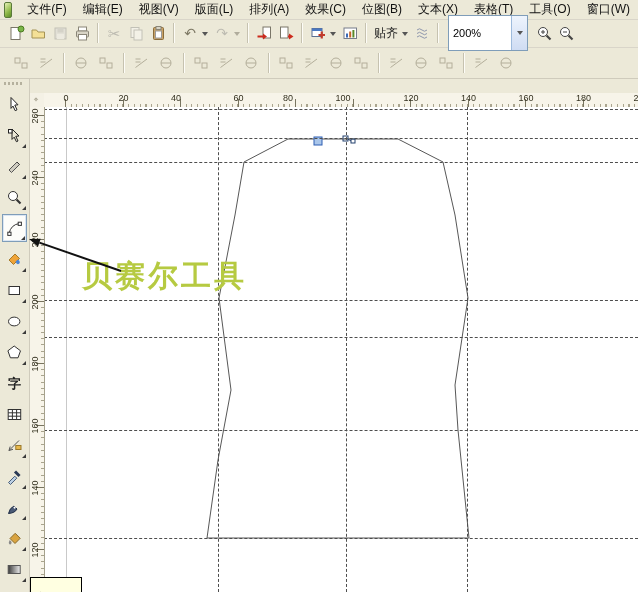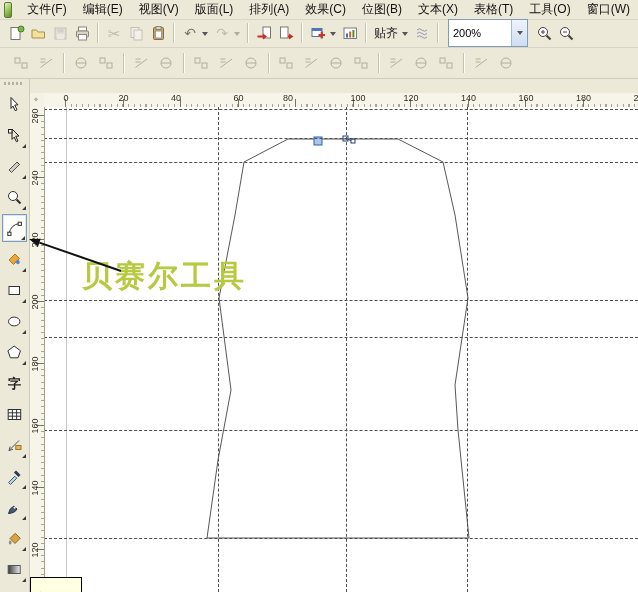--- a/index.html
+++ b/index.html
@@ -16,21 +16,21 @@
            align-items:center;padding-left:5px;box-sizing:border-box;border-bottom:1px solid #d9d5c9}
   .propbar{position:absolute;left:0;top:48px;width:638px;height:31px;display:flex;
            align-items:center;padding-left:9px;box-sizing:border-box;border-bottom:1px solid #cfcbbc}
   .tb-btn{width:22px;height:22px;display:flex;align-items:center;justify-content:center;flex:0 0 auto}
   .tb-btn.disabled{opacity:.4;filter:grayscale(1)}
   .tb-sep{width:1px;height:20px;background:#c6c2b0;border-right:1px solid #fdfcf7;margin:0 4px;flex:0 0 auto}
   .caret{width:0;height:0;border:3px solid transparent;border-top:4px solid #555;margin:4px 3px 0 1px;flex:0 0 auto}
   .caret.disabled{border-top-color:#b0ac9c}
   .tb-label{font-size:12px;color:#222;padding:0 3px;white-space:nowrap}
   .char-icon{font-size:14px;color:#7d7864;line-height:1}
-  .combo{height:28px;background:#fff;border:1px solid #7f9db9;display:flex;align-items:center;
+  .combo{height:36px;background:#fff;border:1px solid #7f9db9;display:flex;align-items:center;
          font-size:11px;box-sizing:border-box;flex:0 0 auto}
   .combo .val{flex:1;padding:0 4px;white-space:nowrap;overflow:hidden;color:#000}
   .combo .drop{width:15px;height:100%;background:linear-gradient(#eef4fd,#cfdcf3);
                border-left:1px solid #9ebbdd;display:flex;align-items:center;justify-content:center}
   .combo .drop .caret{margin:2px 0 0}
   .zoom-combo{width:80px;margin:0 5px}
   .preset-combo{width:104px;margin-right:12px}
   .prop-icon{width:25px;height:22px;display:flex;align-items:center;justify-content:center}
   
   .toolbox{position:absolute;left:0;top:79px;width:29px;height:513px;background:#ece9d8;
@@ -460,21 +460,21 @@
 
 <div class="ruler-corner">⌖</div>
 <div class="hruler">
   <div class="minor"></div>
   <div class="major"></div>
 <span class="hlabel" style="left: 22px;">0</span>
     <span class="hlabel" style="left: 79.5px;">20</span>
     <span class="hlabel" style="left: 132px;">40</span>
     <span class="hlabel" style="left: 194.5px;">60</span>
     <span class="hlabel" style="left: 244px;">80</span>
-    <span class="hlabel" style="left: 314px;">100</span>
+    <span class="hlabel" style="left: 299px;">100</span>
     <span class="hlabel" style="left: 367px;">120</span>
     <span class="hlabel" style="left: 424.5px;">140</span>
     <span class="hlabel" style="left: 482px;">160</span>
     <span class="hlabel" style="left: 539.5px;">180</span>
     <span class="hlabel" style="left: 597px;">200</span>
   </div>
 <div class="vruler">
   <div class="minor"></div>
   <div class="major"></div>
 <span class="vlabel" style="top: 4px;">260</span>

